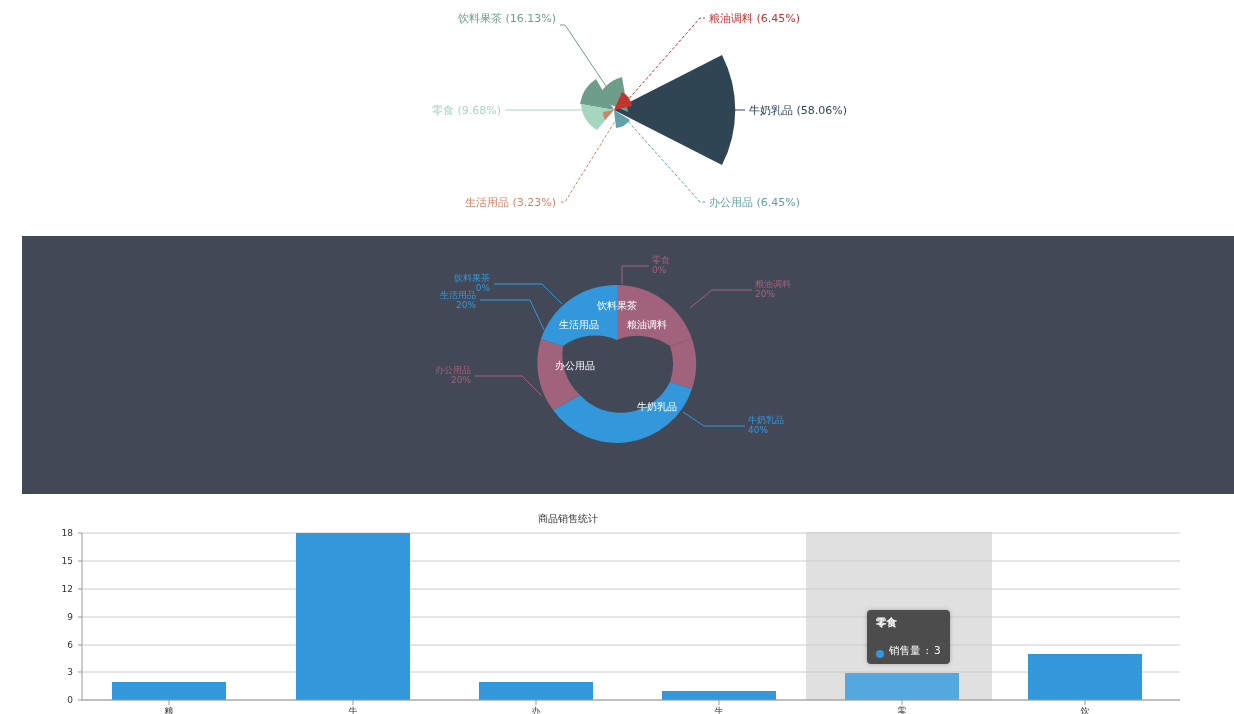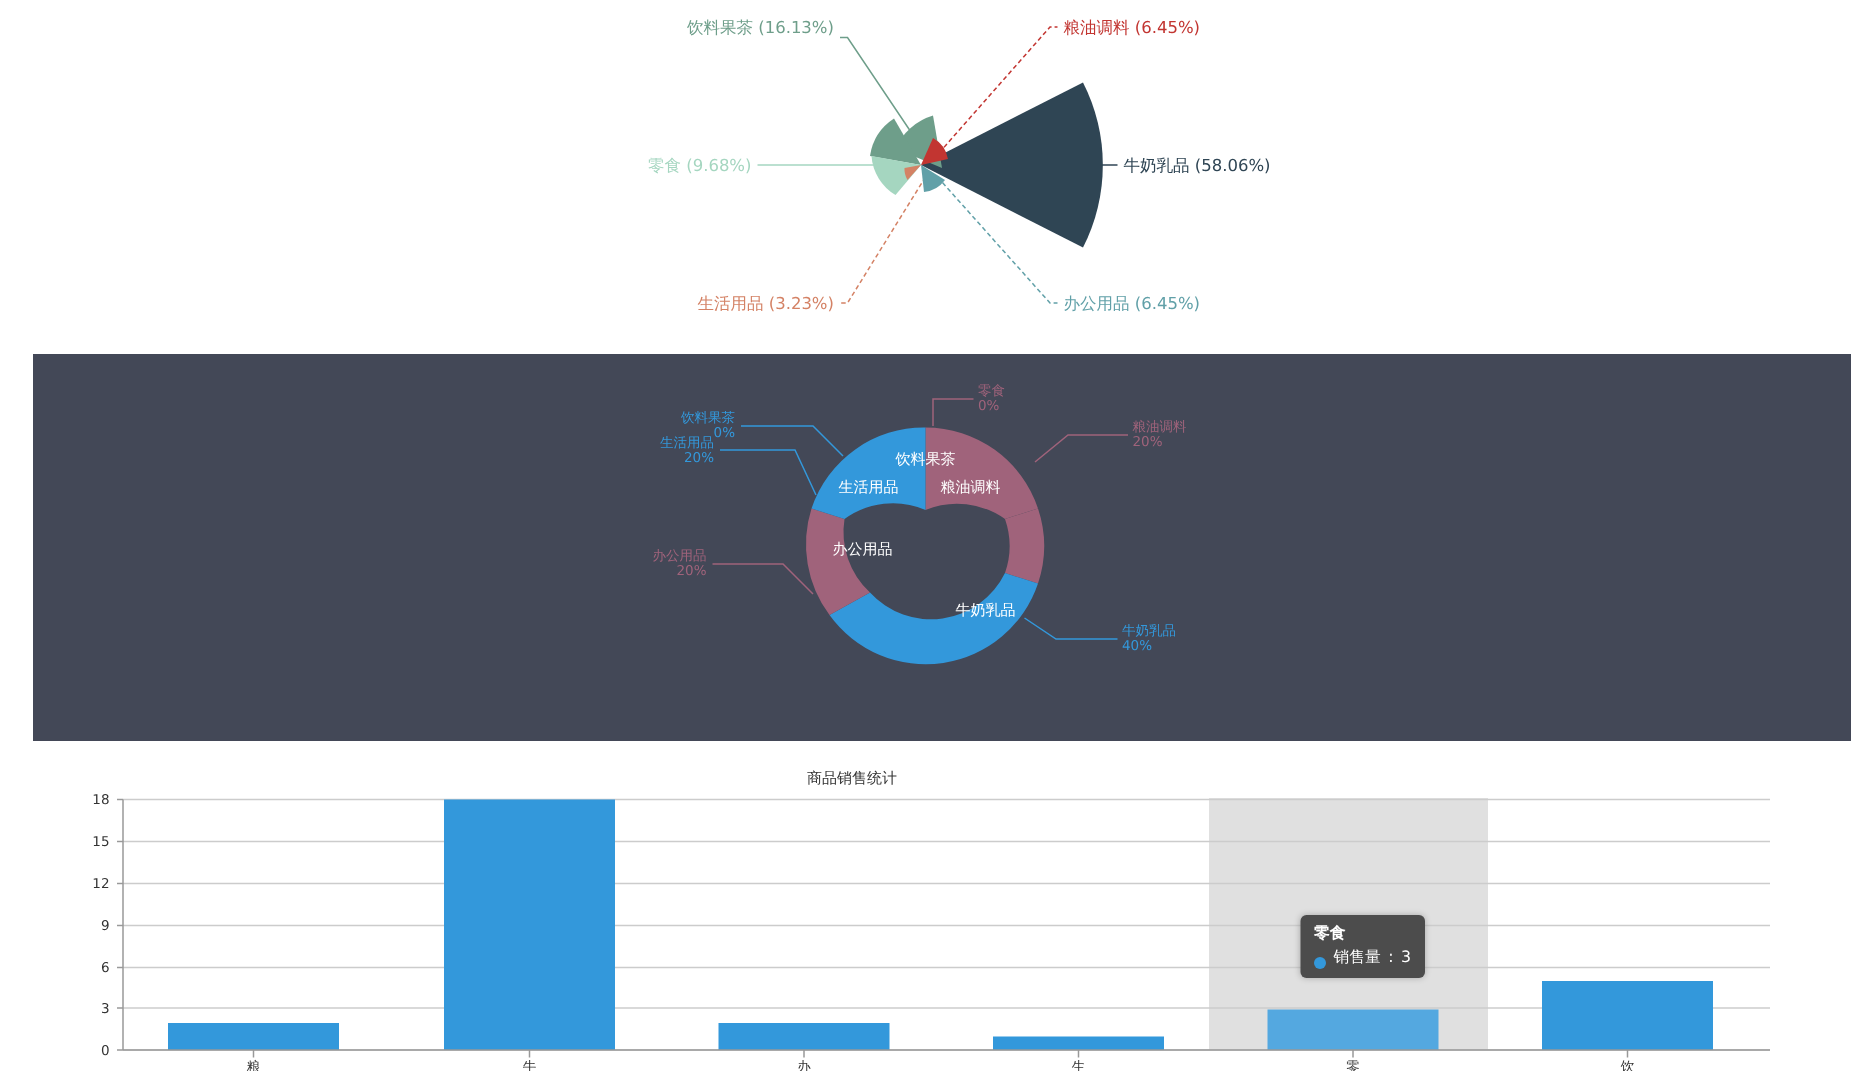--- a/index.html
+++ b/index.html
@@ -43,21 +43,21 @@
     background: #4c4c4c;
     color: #ffffff;
     border-radius: 4px;
     padding: 5px 9px 6px 9px;
     font-size: 10.5px;
     line-height: 15px;
     white-space: nowrap;
     box-shadow: 0 0 4px rgba(0,0,0,.25);
   }
   .tooltip-title { font-weight: bold; font-size: 10.5px; }
-  .tooltip-row { display: flex; align-items: flex-end; gap: 5px; margin-top: 1px; }
+  .tooltip-row { display: flex; align-items: flex-end; gap: 5px; margin-top: 13px; }
   .tooltip-dot {
     width: 8px; height: 8px; border-radius: 50%;
     background: #3398db; display: inline-block; flex: none;
   }
   text { font-family: "DejaVu Sans", "Liberation Sans", sans-serif; }
 </style>
 </head>
 <body>
 
 <div id="root">

